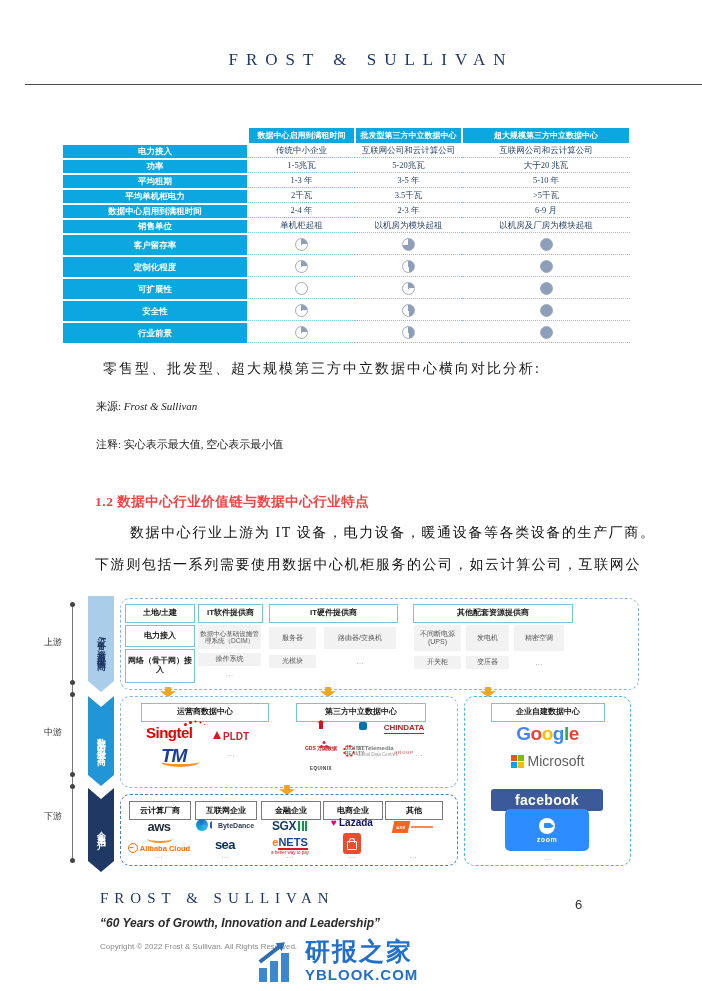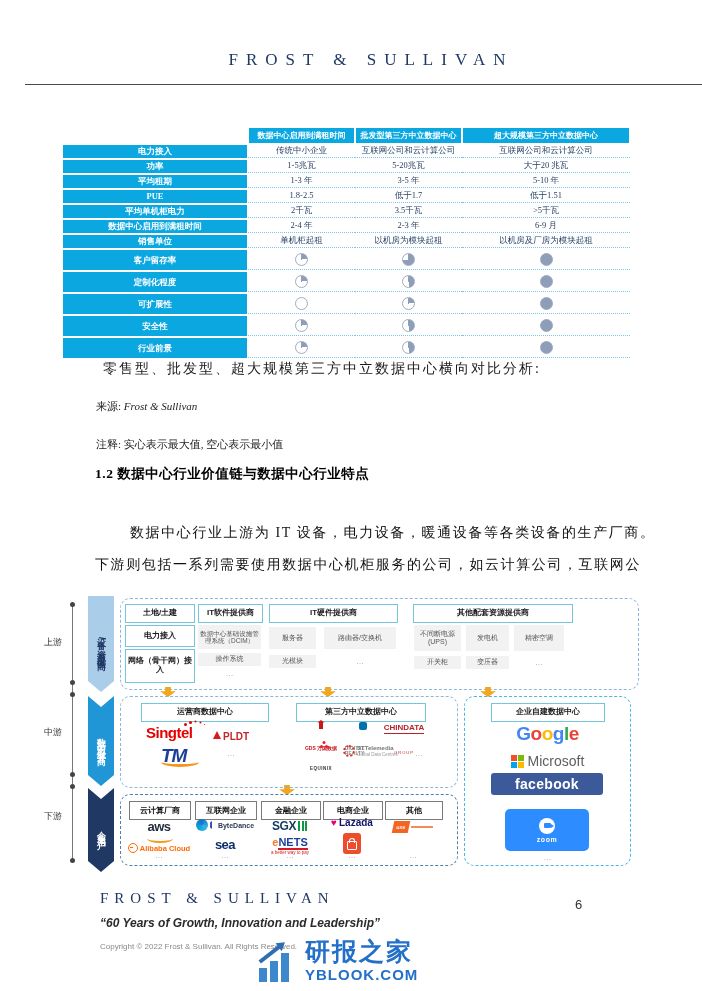--- a/index.html
+++ b/index.html
@@ -21,21 +21,21 @@
     font-family:"Liberation Serif",serif;border-bottom:1px dotted #7cc5ea;text-align:center;line-height:1;}
   .text-row>div{height:13px;}
   .rate-row>div{height:20px;}
   .ball{width:11px;height:11px;border-radius:50%;border:1px solid #9fabc0;background:#fff;}
   
   .caption{position:absolute;left:103px;top:360px;font-family:"Liberation Serif",serif;
     font-size:14px;letter-spacing:2px;color:#1a1a1a;}
   .meta{position:absolute;left:96px;font-family:"Liberation Serif",serif;font-size:11px;color:#222;}
   .meta .it{font-style:italic;}
   
-  .sec-heading{position:absolute;left:95px;top:465px;color:#000000;font-weight:bold;
+  .sec-heading{position:absolute;left:95px;top:493px;color:#ef4444;font-weight:bold;
     font-family:"Liberation Serif",serif;font-size:13.5px;letter-spacing:.5px;text-align:center;}
   .body-line{position:absolute;font-family:"Liberation Serif",serif;font-size:14px;letter-spacing:1.6px;color:#111;}
   
   #diagram{position:absolute;left:0;top:596px;width:702px;height:278px;font-size:7px;}
   .rail-line{position:absolute;left:72px;top:8px;width:1px;height:258px;background:#777;}
   .rail-dot{position:absolute;left:70px;width:5px;height:5px;border-radius:50%;background:#444;}
   .tier-label{position:absolute;left:38px;width:30px;text-align:center;font-size:9px;color:#333;background:#fff;padding:2px 0;}
   .chev{position:absolute;left:88px;width:26px;display:flex;align-items:center;justify-content:center;
     writing-mode:vertical-rl;letter-spacing:3px;font-size:9px;font-weight:bold;}
   .chev-flat{clip-path:polygon(0 0,100% 0,100% calc(100% - 11px),50% 100%,0 calc(100% - 11px));}
@@ -158,26 +158,20 @@
           <div class="val">5-20兆瓦</div>
           <div class="val">大于20 兆瓦</div>
         </div>
         <div class="trow text-row">
           <div class="lbl">平均租期</div>
           <div class="val">1-3 年</div>
           <div class="val">3-5 年</div>
           <div class="val">5-10 年</div>
         </div>
         <div class="trow text-row">
-          <div class="lbl">PUE</div>
-          <div class="val">1.8-2.5</div>
-          <div class="val">低于1.7</div>
-          <div class="val">低于1.51</div>
-        </div>
-        <div class="trow text-row">
           <div class="lbl">平均单机柜电力</div>
           <div class="val">2千瓦</div>
           <div class="val">3.5千瓦</div>
           <div class="val">&gt;5千瓦</div>
         </div>
         <div class="trow text-row">
           <div class="lbl">数据中心启用到满租时间</div>
           <div class="val">2-4 年</div>
           <div class="val">2-3 年</div>
           <div class="val">6-9 月</div>
@@ -364,21 +358,21 @@
         </div>
       <div class="logo ms" style="left:0;right:0;top:56px;">
         <span class="ms-grid">
           <i style="background:#f25022;"></i>
             <i style="background:#7fba00;"></i>
           <i style="background:#00a4ef;"></i>
             <i style="background:#ffb900;"></i>
         </span>
         <span>Microsoft</span>
       </div>
-      <div class="fb-tile" style="left:26px;top:76px;width:112px;height:22px;">facebook</div>
+      <div class="fb-tile" style="left:26px;top:92px;width:112px;height:22px;">facebook</div>
       <div class="zoom-tile" style="left:40px;top:112px;width:84px;height:42px;">
         <span class="zoom-cam">
             <i></i>
           </span>
         <span class="zoom-txt">zoom</span>
       </div>
       <div class="dots" style="left:0;right:0;top:156px;">…</div>
     </div>
 
     <div class="dash-box" style="left:120px;top:198px;width:336px;height:70px;border-color:#4f7fae;">

